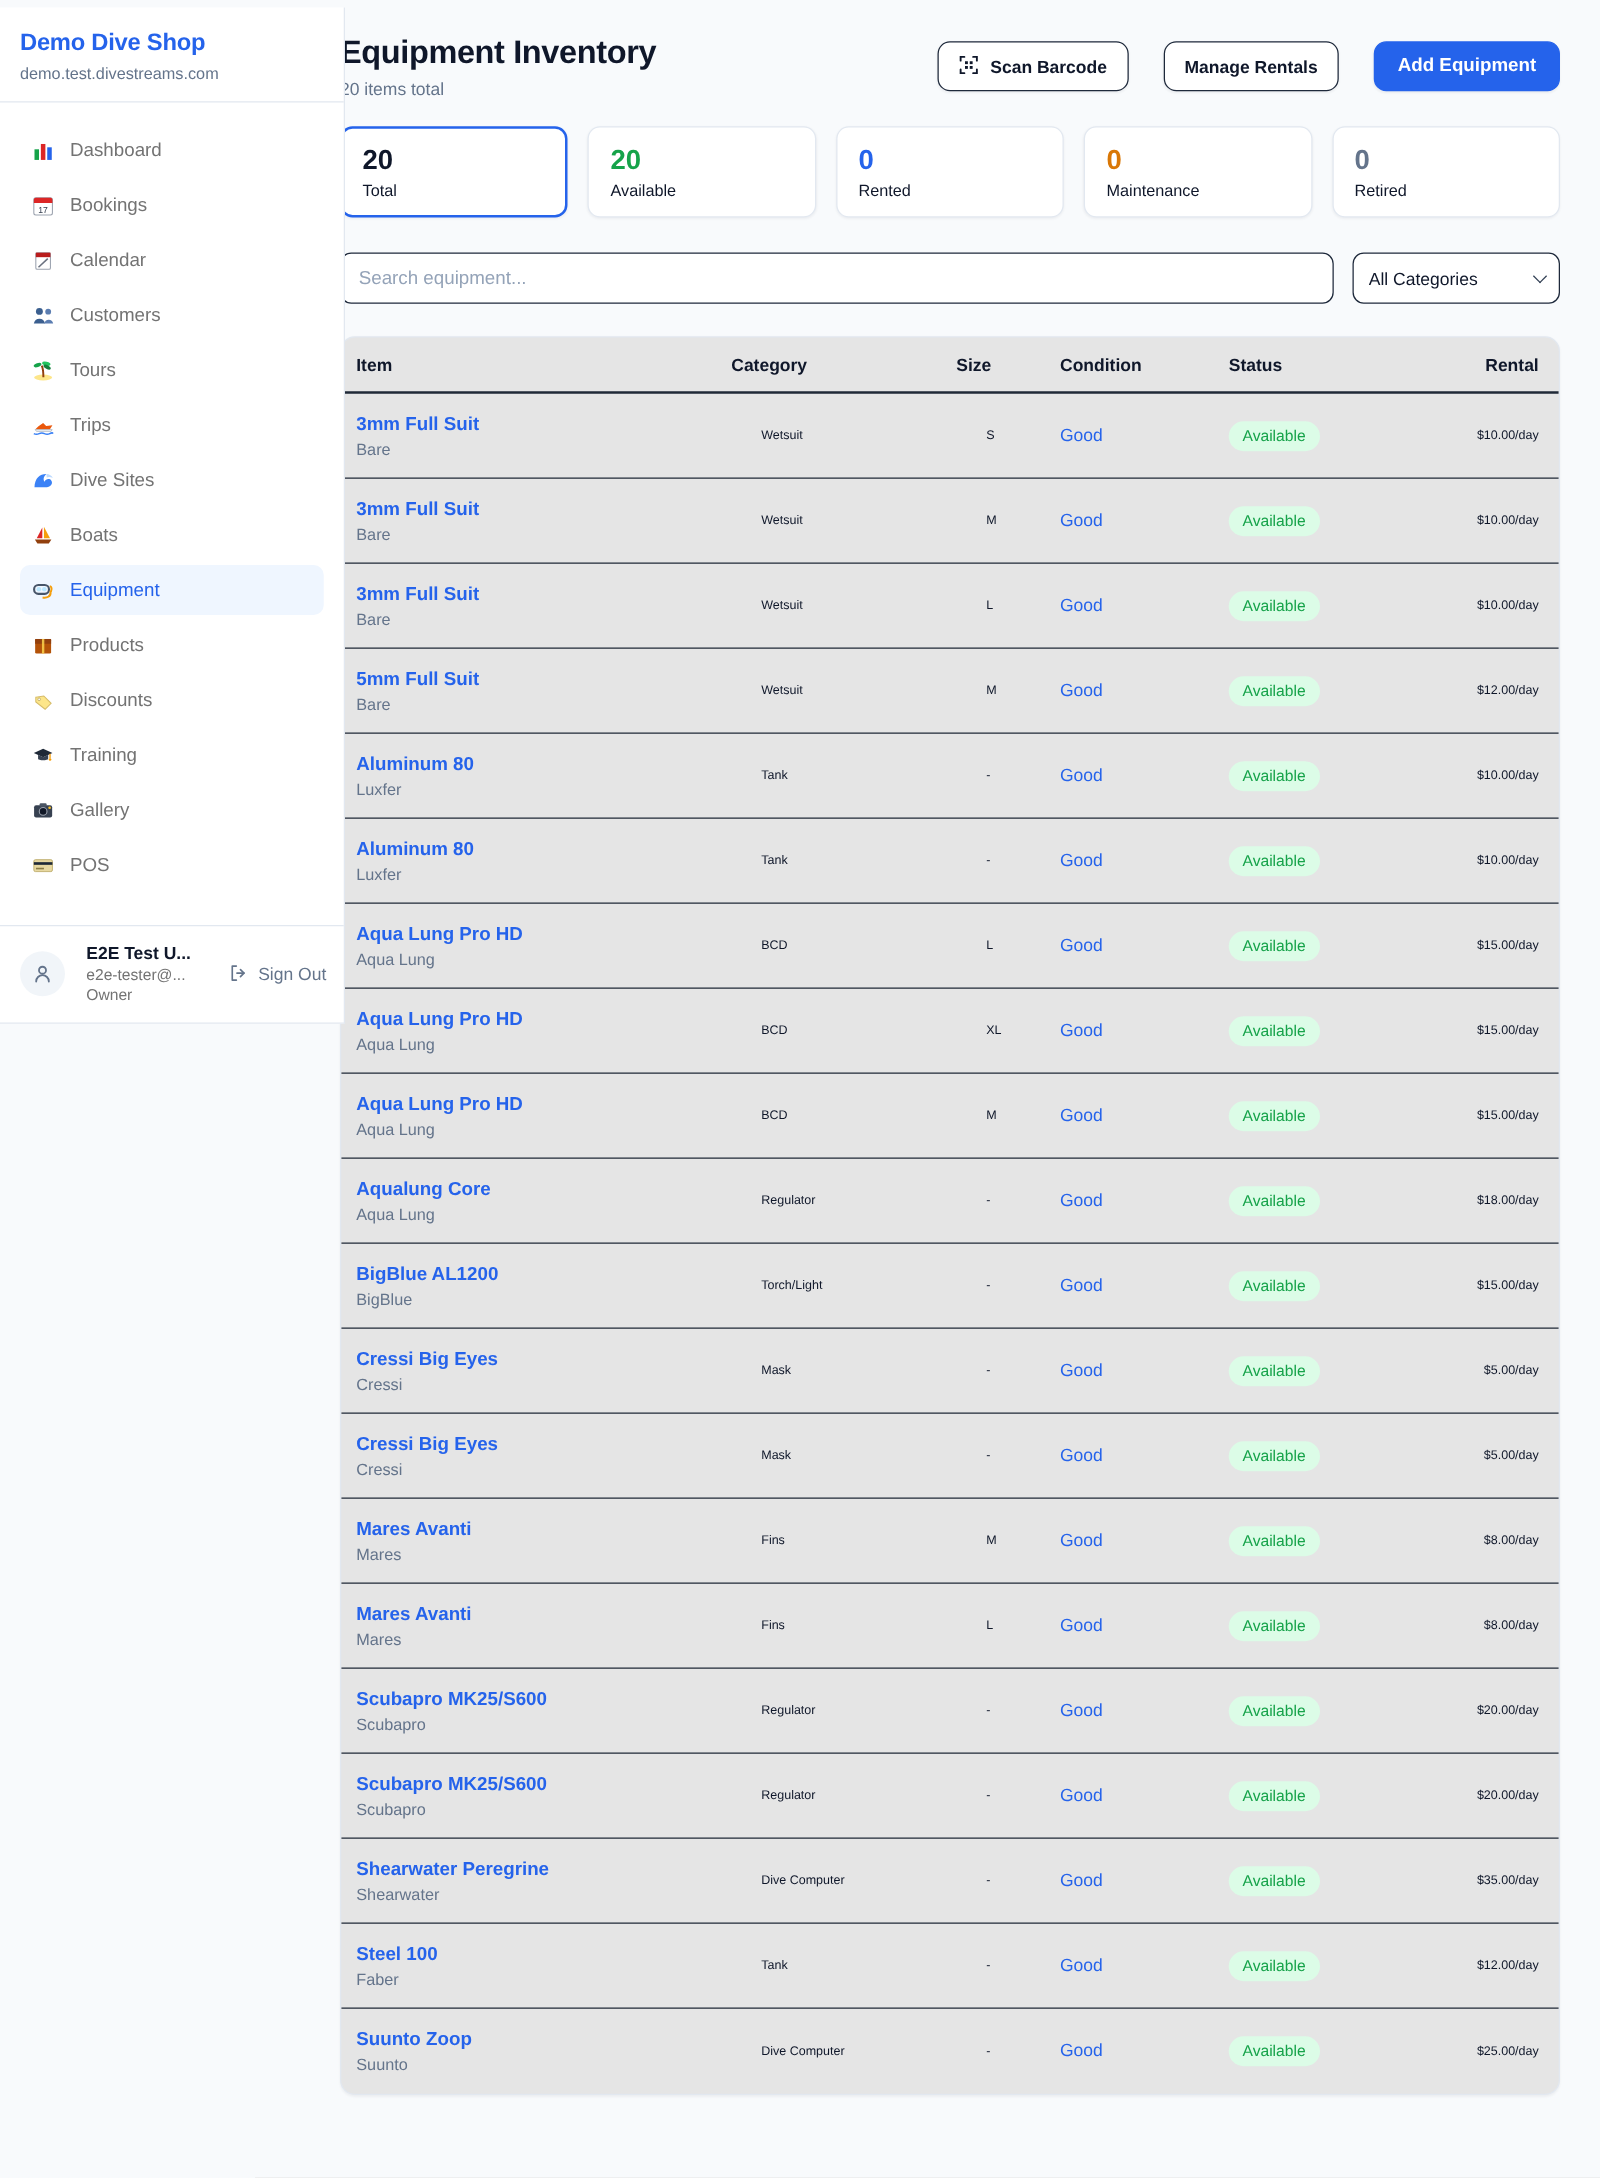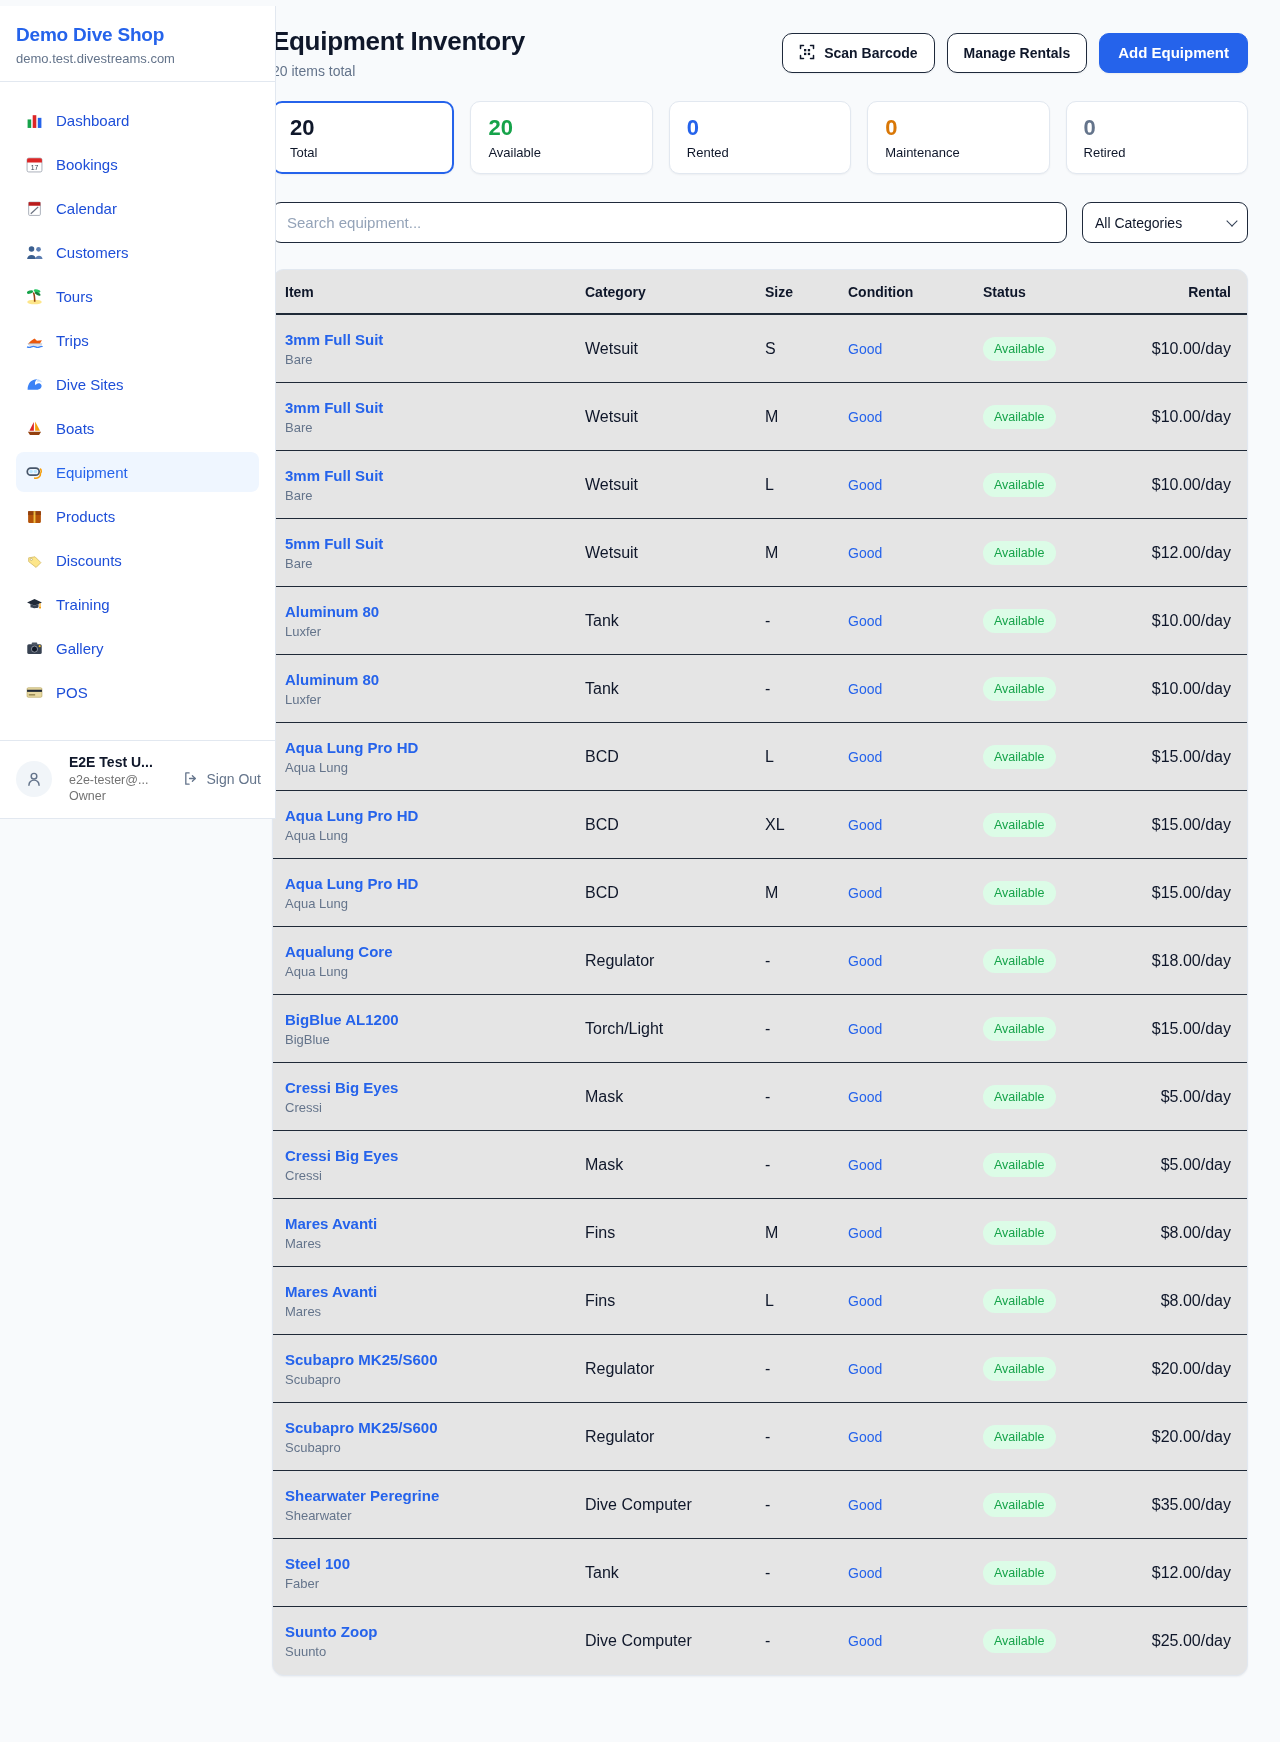--- a/index.html
+++ b/index.html
@@ -10,42 +10,42 @@
   }
 
   
   .sidebar { position:absolute; top:6px; left:0; width:276px; background:#fff;
     border-right:1px solid #e2e8f0; border-bottom:1px solid #e2e8f0; }
   .brand { padding:18px 16px 15px; border-bottom:1px solid #e2e8f0; }
   .brand-name { color:#2563eb; font-size:19px; font-weight:800; letter-spacing:-.2px; }
   .brand-domain { color:#64748b; font-size:13px; margin-top:5px; }
   .nav { padding:18px 16px 8px; }
   .nav-item { display:flex; align-items:center; gap:13px; height:40px; padding:0 10px;
-    margin-bottom:4px; border-radius:8px; color:#1d4ed8; font-size:15px; cursor:pointer; }
+    margin-bottom:4px; border-radius:8px; color:#737373; font-size:15px; cursor:pointer; }
   .nav-item.active { background:#eff6ff; color:#2563eb; font-weight:500; }
   .nav-icon { width:17px; height:17px; display:inline-flex; flex:none; }
   .nav-icon svg { width:100%; height:100%; }
   .user-sec { border-top:1px solid #e2e8f0; margin-top:16px; padding:13px 14px 13px 16px;
     display:flex; align-items:center; gap:17px; }
   .avatar { width:36px; height:36px; border-radius:50%; background:#f1f5f9;
     display:flex; align-items:center; justify-content:center; flex:none; }
   .avatar svg { width:18px; height:18px; }
   .user-info { flex:1; min-width:0; line-height:1.25; }
   .user-name { font-size:14px; font-weight:700; white-space:nowrap; }
   .user-email,.user-role { font-size:12.5px; color:#737373; margin-top:1px; white-space:nowrap; }
   .signout { display:flex; align-items:center; gap:7px; color:#64748b; font-size:14px;
     cursor:pointer; white-space:nowrap; background:none; border:none; font-family:inherit; }
   .signout svg { width:15px; height:15px; }
 
   
   .main { margin-left:256px; padding:26px 32px 0 16px; }
   .page-head { display:flex; justify-content:space-between; align-items:center; }
   .page-title { font-size:26px; font-weight:800; letter-spacing:-.3px; }
   .page-sub { font-size:14px; color:#64748b; margin-top:6px; }
-  .actions { display:flex; align-items:flex-start; gap:12px; }
+  .actions { display:flex; align-items:flex-start; gap:28px; }
   .btn { height:40px; display:inline-flex; align-items:center; gap:8px; padding:0 16px;
     border-radius:10px; font-size:14px; font-weight:600; color:#0f172a; background:#fff;
     border:1px solid #1e293b; cursor:pointer; font-family:inherit;
     box-shadow:0 1px 2px rgba(15,23,42,.06); }
   .btn svg { width:16px; height:16px; }
   .btn-primary { background:#2563eb; border-color:#2563eb; color:#fff; padding:0 18px;
     font-size:15px; }
 
   .stats { display:grid; grid-template-columns:repeat(5,1fr); gap:16px; margin-top:22px; }
   .stat-card { background:#fff; border:1px solid #e2e8f0; border-radius:10px;
@@ -69,21 +69,21 @@
   .table-card { margin-top:26px; background:#e5e5e5; border:1px solid #e2e8f0; border-radius:12px;
     box-shadow:0 1px 2px rgba(15,23,42,.05); overflow:hidden; }
   .thead,.trow { display:grid; grid-template-columns:300px 180px 83px 135px 168px 1fr;
     align-items:center; padding:0 16px 0 12px; }
   .thead { height:45px; border-bottom:2px solid #1f2937; font-size:14px; font-weight:700; }
   .trow { height:68px; border-bottom:1px solid #1f2937; }
   .trow:last-child { border-bottom:none; }
   .col-rental { text-align:right; }
   .item-name { color:#2563eb; font-size:15px; font-weight:600; text-decoration:none; display:inline-block; }
   .item-brand { color:#64748b; font-size:13px; margin-top:3px; }
-  .cell { font-size:16px; }
+  .cell { font-size:10px;margin-left:24px; }
   .good-link { color:#2563eb; font-size:14px; text-decoration:none; }
   .pill { display:inline-block; background:#dcfce7; color:#16a34a; font-size:12.5px;
     font-weight:500; padding:5px 11px; border-radius:999px; }
 </style>
 </head>
 <body>
 
 <aside class="sidebar">
   <div class="brand">
     <div class="brand-name">Demo Dive Shop</div>

